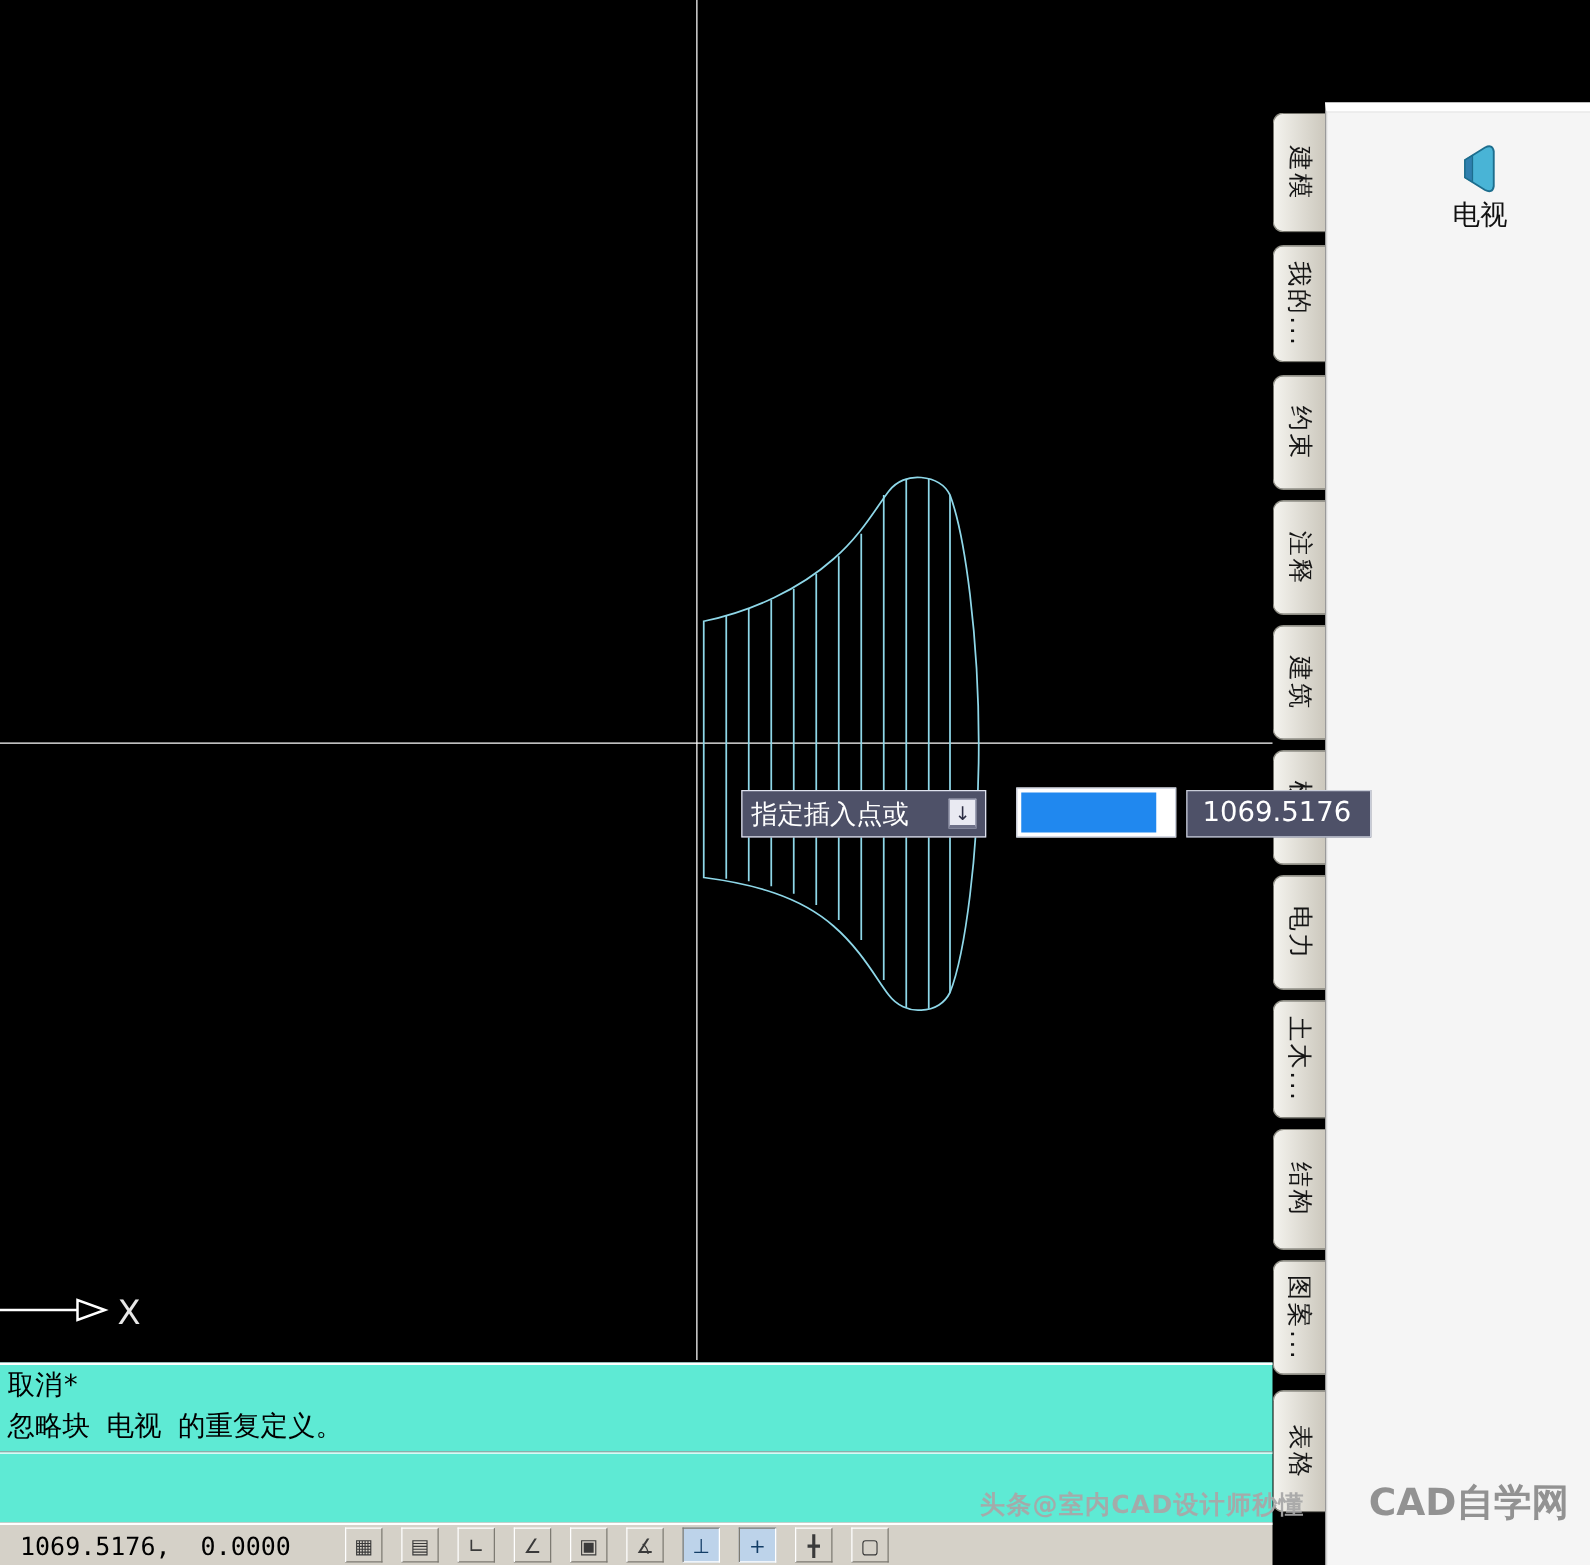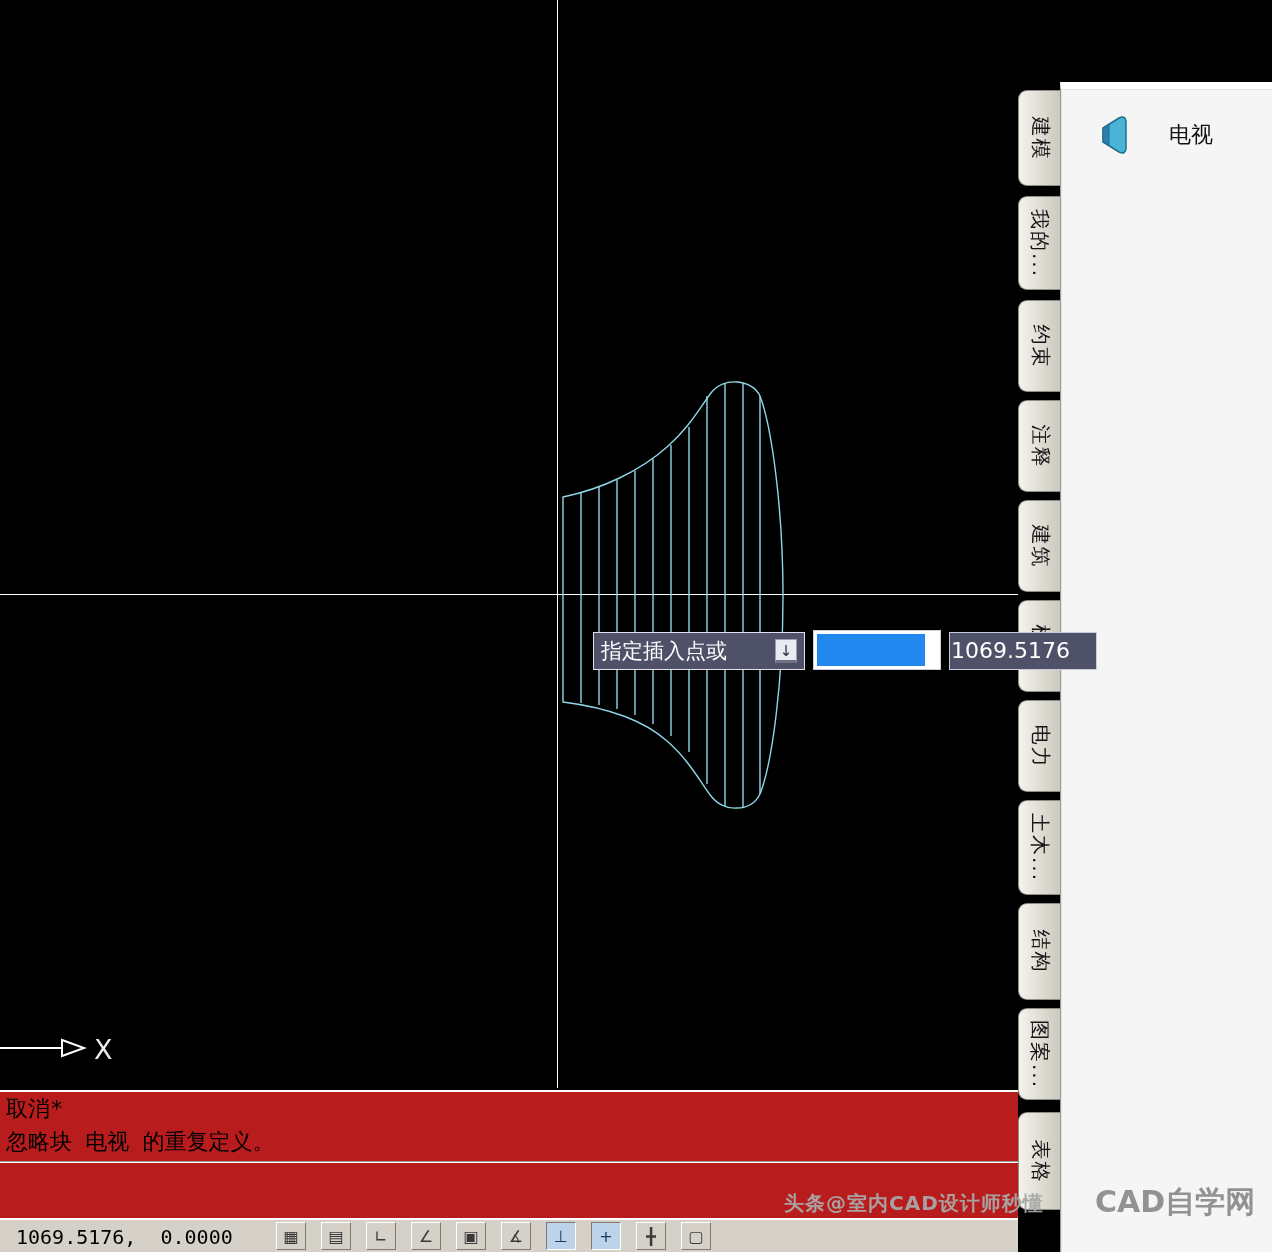--- a/index.html
+++ b/index.html
@@ -7,49 +7,49 @@
        font-family:"DejaVu Sans",sans-serif;user-select:none;}
 
   
   #canvas{position:absolute;inset:0;background:#000;}
   #canvas svg{position:absolute;left:0;top:0;}
 
   
   #palette-panel{position:absolute;left:1060px;top:82px;width:212px;height:1170px;
     background:#f5f5f5;border-top:7px solid #ffffff;border-left:1px solid #9a9a9a;
     box-shadow:inset 0 0 0 1px #e3e3e3;z-index:6;}
-  .palette-item{display:flex;align-items:center;gap:34px;padding:24px 0 0 34px;cursor:pointer;}
+  .palette-item{display:flex;align-items:center;gap:0;padding:24px 0 0 34px;cursor:pointer;flex-direction:column;}
   .palette-item .label{font-size:22px;color:#111;}
 
   
   #tabs{position:absolute;left:1018px;top:0;width:43px;height:1252px;z-index:8;}
   .tab{position:absolute;left:0;width:42px;cursor:pointer;
     background:linear-gradient(to right,#f4f3ee,#ccc8bd);
     border:1px solid #8f8e85;border-right:none;border-radius:9px 0 0 9px;
     display:flex;align-items:center;justify-content:center;box-sizing:border-box;}
   .tab span{transform:rotate(90deg);white-space:nowrap;font-size:20px;color:#151515;letter-spacing:2px;}
 
   
   #dyninput{position:absolute;left:0;top:0;z-index:50;}
-  .dyn-prompt{position:absolute;left:593px;top:632px;width:212px;height:38px;box-sizing:border-box;
+  .dyn-prompt{position:absolute;left:593px;top:632px;width:196px;height:38px;box-sizing:border-box;
     background:#4e5168;border:1px solid #dfe2ee;display:flex;align-items:center;
     justify-content:space-between;padding:0 7px;}
   .dyn-prompt .txt{color:#ffffff;font-size:21px;white-space:nowrap;}
   .dyn-dd{width:22px;height:24px;background:#e9eaf2;border:1px solid #9da0b4;color:#2c2e44;
     font-size:15px;line-height:23px;text-align:center;border-bottom:3px solid #6e7188;box-sizing:border-box;cursor:pointer;}
   .dyn-field{position:absolute;left:813px;top:630px;width:128px;height:40px;box-sizing:border-box;
     background:#ffffff;border:1px solid #c9cedb;cursor:text;}
   .dyn-field .sel{position:absolute;left:3px;top:3px;bottom:3px;width:108px;background:#2088ef;}
   .dyn-value{position:absolute;left:949px;top:632px;width:148px;height:38px;box-sizing:border-box;
     background:#4e5168;border:1px solid #c8ccd8;color:#ffffff;font-size:22px;
-    line-height:36px;padding-left:1px;white-space:pre;cursor:text;}
+    line-height:36px;padding-left:12px;white-space:pre;cursor:text;}
 
   
   #cmd{position:absolute;left:0;top:1090px;width:1018px;height:128px;box-sizing:border-box;
-    background:#b91c1c;border-top:2px solid #ffffff;
+    background:#5eead4;border-top:2px solid #ffffff;
     font-family:"DejaVu Sans Mono","DejaVu Sans",monospace;color:#000;}
   .cmd-line{font-size:22px;line-height:33px;padding-left:6px;white-space:pre;}
   .cmd-divider{height:0;border-top:1px solid #9a9a9a;border-bottom:1px solid #ffffff;margin:3px 0;}
   .cmd-active{padding-top:4px;}
 
   
   #status{position:absolute;left:0;top:1218px;width:1018px;height:44px;box-sizing:border-box;
     background:#d5d1c8;border-top:2px solid #ffffff;}
   .coords{position:absolute;left:16px;top:5px;font-size:20px;color:#000;
     font-family:"DejaVu Sans Mono","DejaVu Sans",monospace;white-space:pre;}

